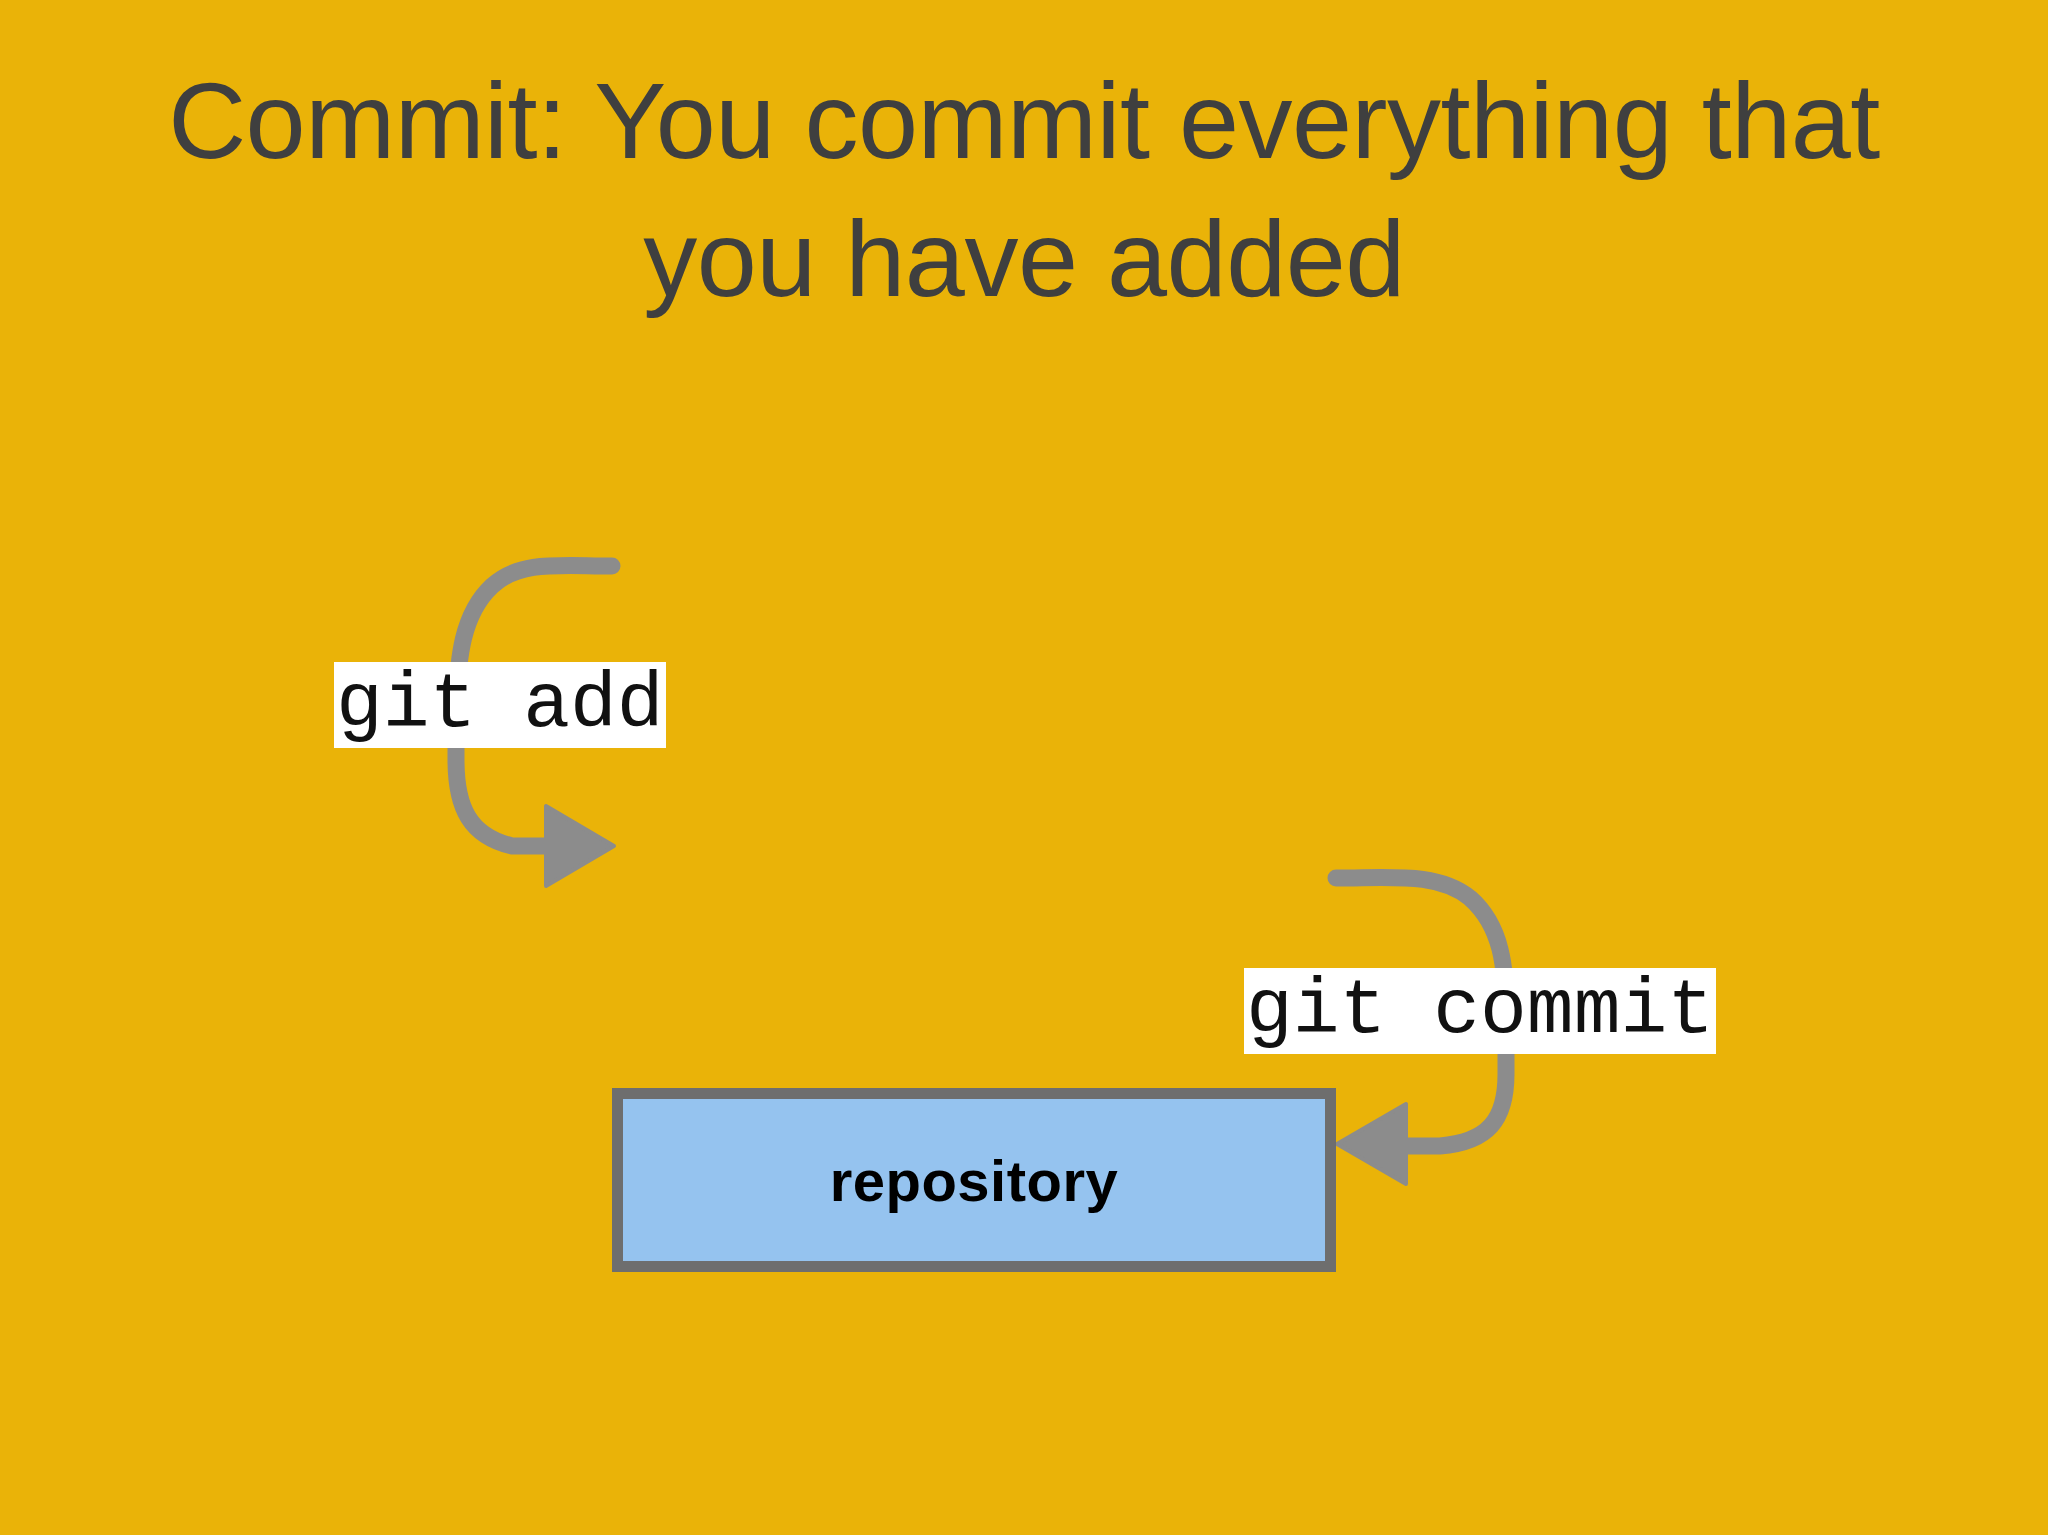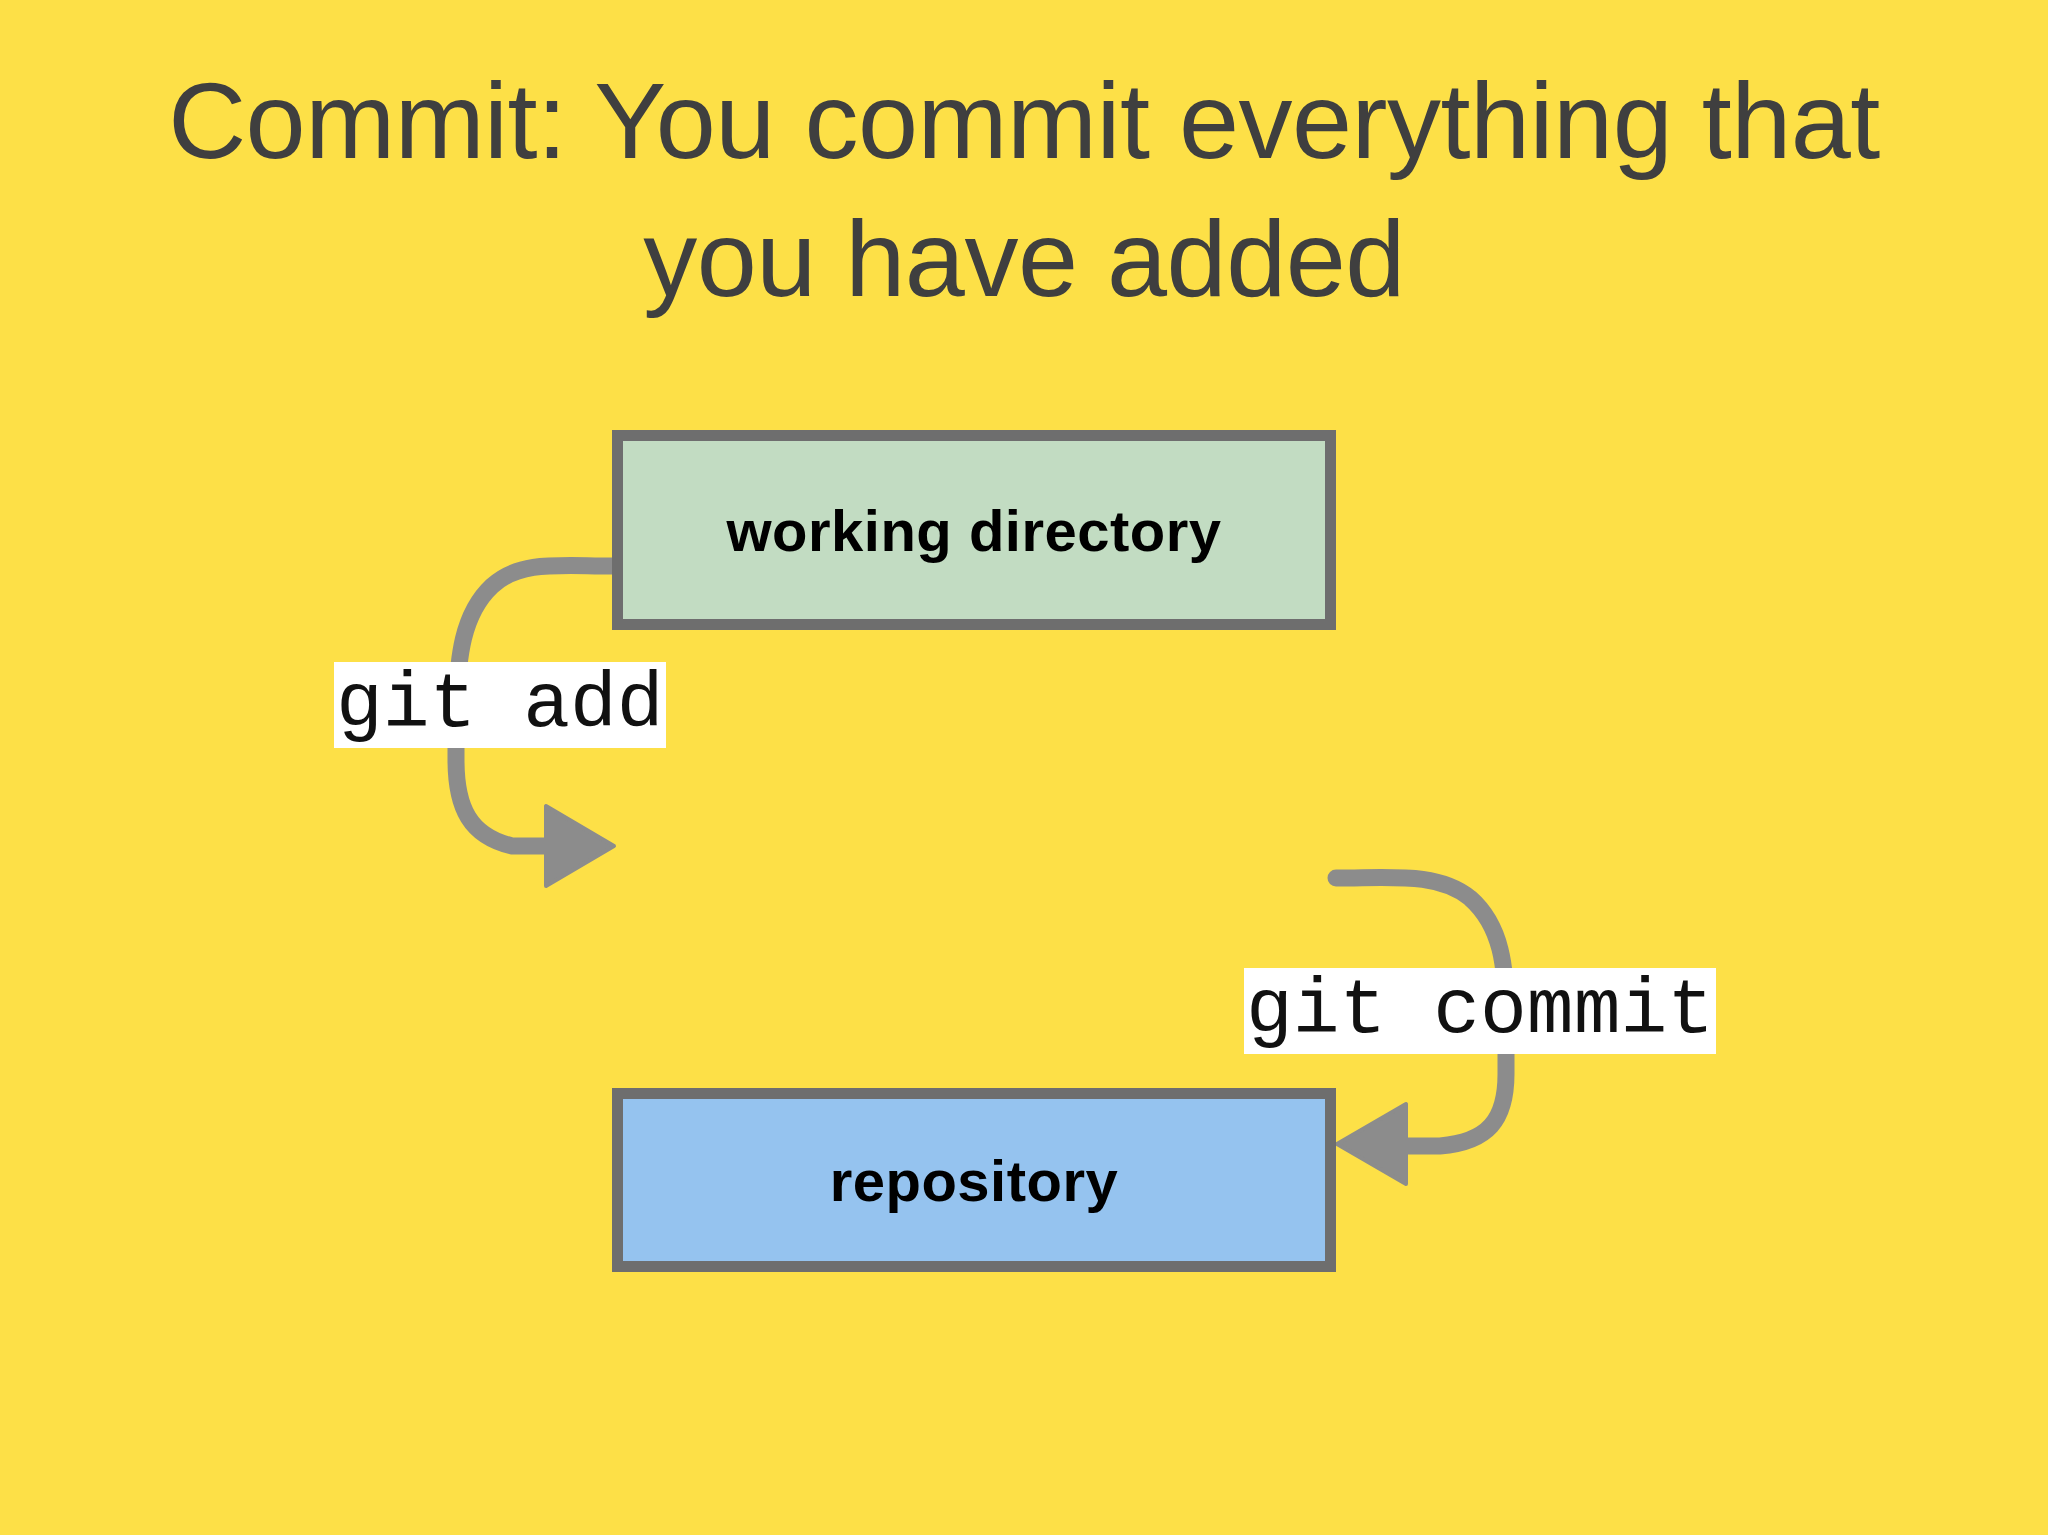--- a/index.html
+++ b/index.html
@@ -8,21 +8,21 @@
     padding: 0;
     background: #ffffff;
   }
   body {
     font-family: "Liberation Sans", sans-serif;
   }
   #slide {
     position: relative;
     width: 2048px;
     height: 1535px;
-    background: #fde047;
+    background: #eab308;
     overflow: hidden;
   }
 
   
   #title {
     position: absolute;
     left: 0;
     top: 52px;
     width: 2048px;
     text-align: center;
@@ -141,23 +141,20 @@
         <path d="M 1336 878
                  C 1392 878, 1438 872, 1470 898
                  C 1502 926, 1506 968, 1506 1014
                  L 1506 1074
                  C 1506 1120, 1488 1142, 1440 1146
                  L 1396 1146" fill="none" stroke="#8c8c8c" stroke-width="17" stroke-linecap="round" stroke-linejoin="round"></path>
         <path d="M 1337 1144 L 1406 1104 L 1406 1184 Z" fill="#8c8c8c" stroke="#8c8c8c" stroke-width="4" stroke-linejoin="round"></path>
       </g>
     </svg>
 
-    <div id="box-working-directory" class="node-box">
-      <span>working directory</span>
-    </div>
 
 
     <div id="box-repository" class="node-box">
       <span>repository</span>
     </div>
 
     <div id="label-git-add" class="arrow-label">git add</div>
 
     <div id="label-git-commit" class="arrow-label">git commit</div>
 

